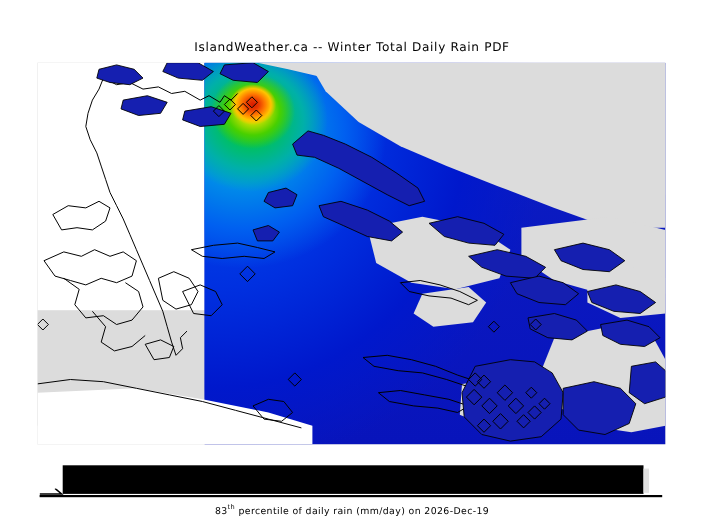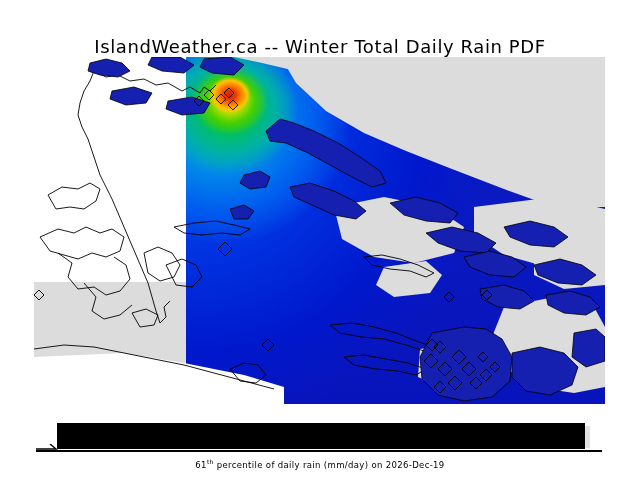--- a/index.html
+++ b/index.html
@@ -8,21 +8,21 @@
     background:#ffffff;
     font-family:"DejaVu Sans", sans-serif;
     overflow:hidden;
     position:relative;
   }
   #title{
     position:absolute;
     left:0;top:36px;width:640px;
     text-align:center;
     font-family:"DejaVu Sans", sans-serif;
-    font-size:18px;
+    font-size:11px;
     letter-spacing:0.6px;
     color:#000000;
     white-space:nowrap;
   }
   #plot-frame{
     position:absolute;
     left:34px;top:57px;
     width:571px;height:347px;
     background:#dcdcdc;
     overflow:hidden;
@@ -252,13 +252,13 @@
 
 <div id="colorbar-wrap">
   <div id="colorbar"></div>
 </div>
 <div id="colorbar-end"></div>
 <div id="colorbar-rule"></div>
 <svg id="colorbar-tip" viewBox="0 0 22 7">
   <path d="M0 5 L20 5 L14 0" fill="none" stroke="#000000" stroke-width="1.4"></path>
 </svg>
 
-<div id="caption"><span>61</span><sup>th</sup><span> percentile of daily rain (mm/day) on </span><span>2026-Dec-19</span></div>
+<div id="caption"><span>83</span><sup>th</sup><span> percentile of daily rain (mm/day) on </span><span>2026-Dec-19</span></div>
 
 </body></html>

